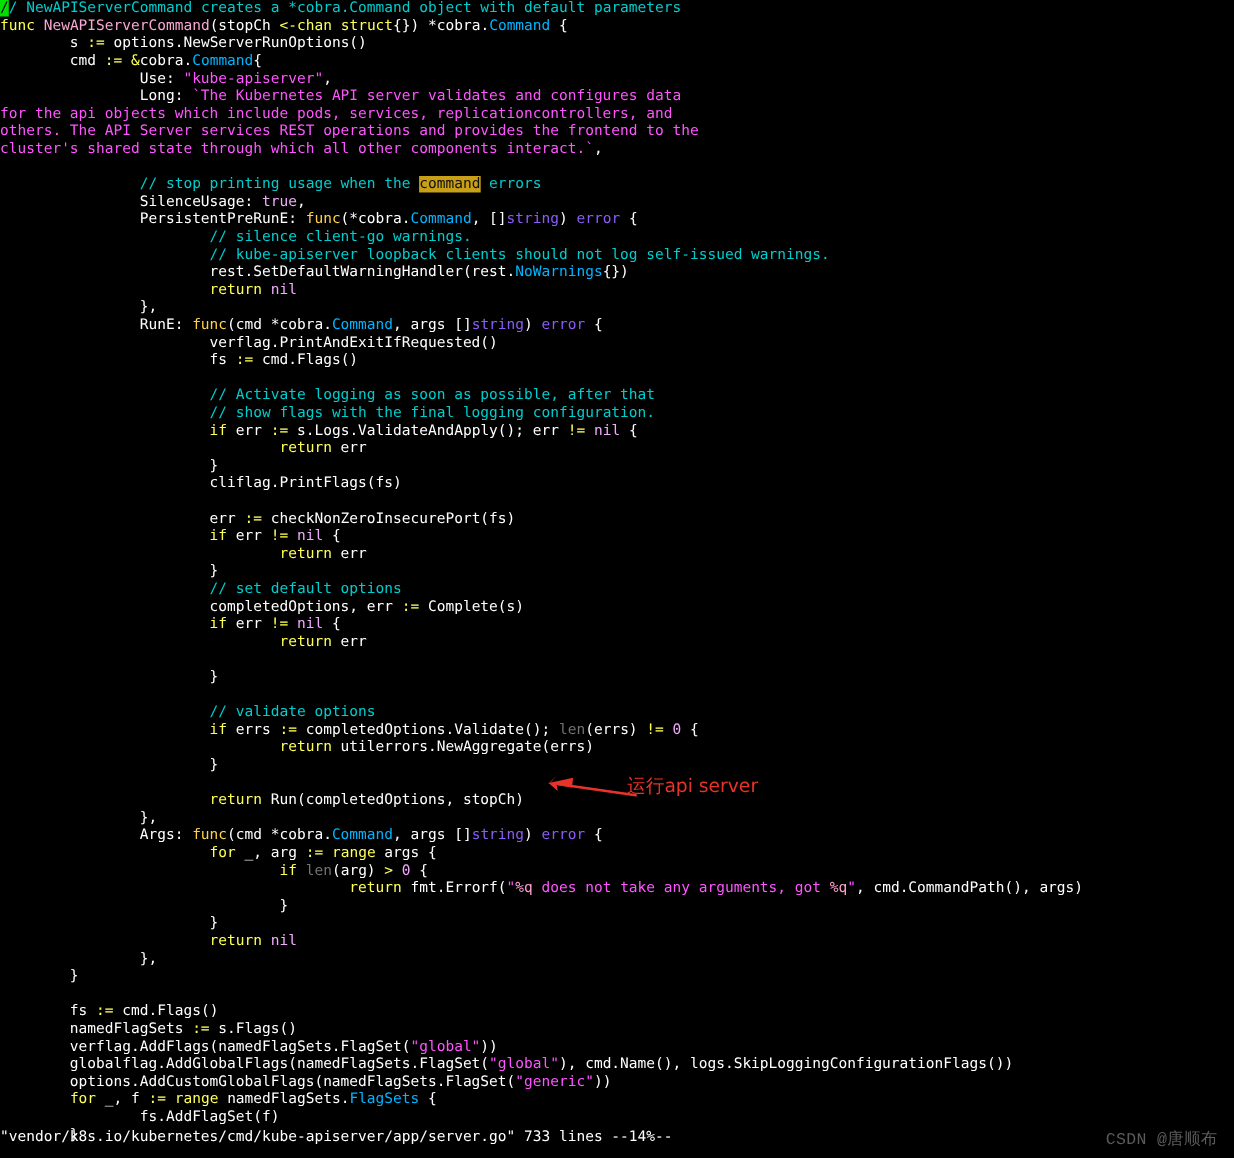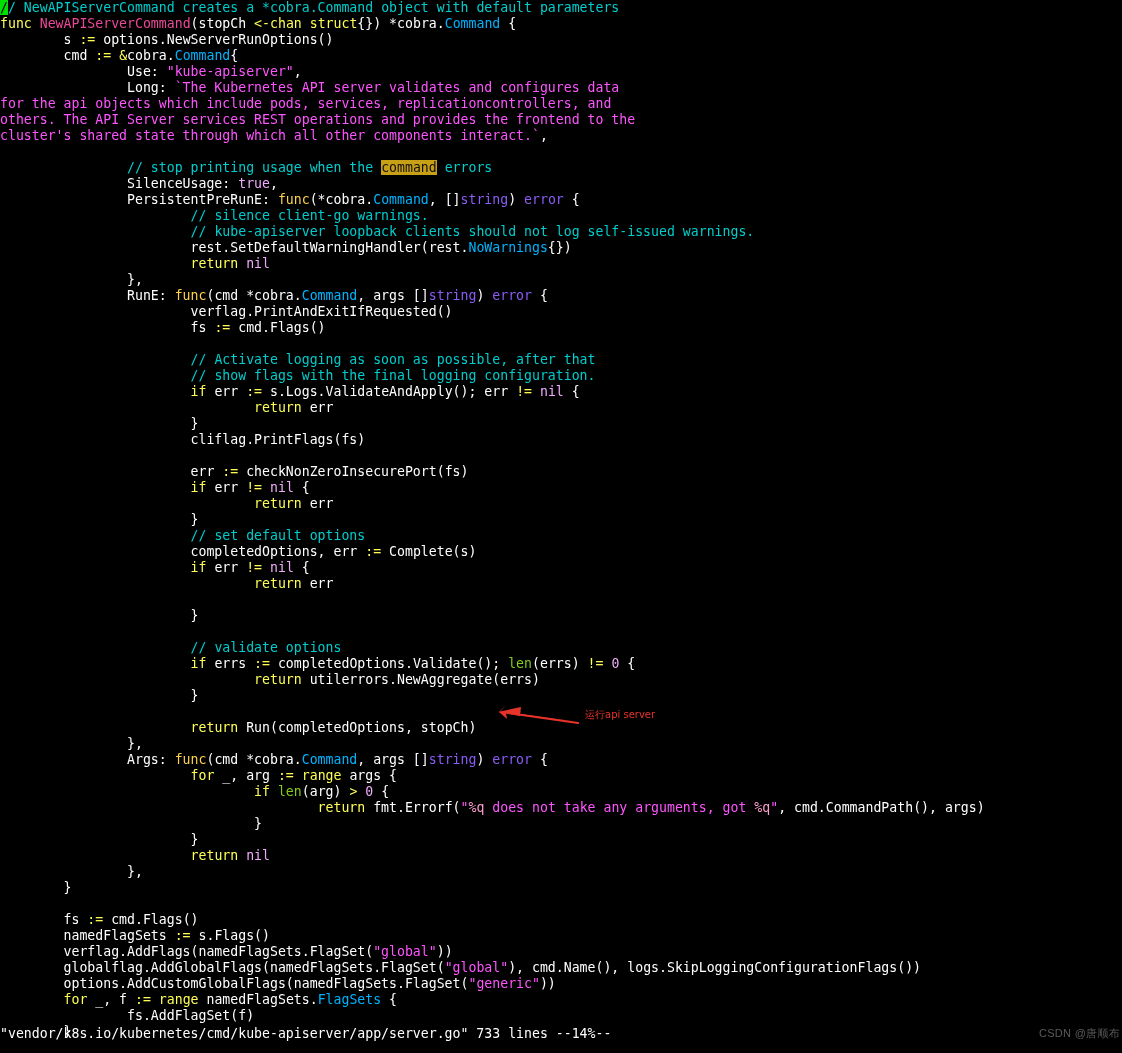--- a/index.html
+++ b/index.html
@@ -38,27 +38,27 @@
   .ln {
     height: 16px;
     white-space: pre;
     display: block;
   }
   
   .c-plain   { color: #ffffff; }
   .c-comment { color: #00cdcd; }          
   .c-kw      { color: #ffff55; }          
   .c-type    { color: #8b5cf6; }          
-  .c-ident   { color: #ec4899; }          
+  .c-ident   { color: #f9a8d4; }          
   .c-str     { color: #ff55ff; }          
   .c-const   { color: #f0abfc; }          
   .c-func    { color: #ffd24a; }          
   .c-struct  { color: #00b4ff; }          
   .c-op      { color: #ffff55; }          
-  .c-builtin { color: #84cc16; margin-top: 48px; }
+  .c-builtin { color: #737373; margin-top: 48px; }
   .c-fmt     { color: #ff9fd0; }          
   .c-amp     { color: #ffff55; }
 
   .hl-search {
     background: #c8a018;
     color: #101010;
   }
   .cursor-blk {
     background: #00e000;
     color: #000000;
@@ -79,36 +79,36 @@
 
   
   #annotation {
     position: absolute;
     left: 0; top: 0;
     width: 1122px; height: 1053px;
     pointer-events: none;
   }
   #annotation-label {
     position: absolute;
-    left: 585px;
+    left: 570px;
     top: 705px;
     color: #e8332a;
     font-family: "DejaVu Sans", "Liberation Sans", sans-serif;
-    font-size: 10px;
+    font-size: 17px;
     line-height: 20px;
     white-space: pre;
   }
   #watermark {
     position: absolute;
-    right: 2px;
+    right: 15px;
     top: 1026px;
     color: #6b6b6b;
     opacity: 0.85;
-    font-family: Liberation Sans, sans-serif;
-    font-size: 11px;
+    font-family: Liberation Mono, monospace;
+    font-size: 15px;
     white-space: pre;
     letter-spacing: 0.3px;
   }
 </style>
 </head>
 <body>
 
 <div id="terminal">
 
   <div id="code-area"><div class="ln"><span class="cursor-blk">/</span><span class="c-comment">/ NewAPIServerCommand creates a </span><span class="c-comment">*cobra.</span><span class="c-comment">Command</span><span class="c-comment"> object with default parameters</span></div><div class="ln"><span class="c-kw">func</span><span class="c-plain"> </span><span class="c-ident">NewAPIServerCommand</span><span class="c-plain">(stopCh </span><span class="c-op">&lt;-</span><span class="c-kw">chan</span><span class="c-plain"> </span><span class="c-kw">struct</span><span class="c-plain">{}) *cobra.</span><span class="c-struct">Command</span><span class="c-plain"> {</span></div><div class="ln"><span class="c-plain">        s </span><span class="c-op">:=</span><span class="c-plain"> options.NewServerRunOptions()</span></div><div class="ln"><span class="c-plain">        cmd </span><span class="c-op">:=</span><span class="c-plain"> </span><span class="c-amp">&amp;</span><span class="c-plain">cobra.</span><span class="c-struct">Command</span><span class="c-plain">{</span></div><div class="ln"><span class="c-plain">                Use: </span><span class="c-str">"kube-apiserver"</span><span class="c-plain">,</span></div><div class="ln"><span class="c-plain">                Long: </span><span class="c-str">`The Kubernetes API server validates and configures data</span></div><div class="ln"><span class="c-str">for the api objects which include pods, services, replicationcontrollers, and</span></div><div class="ln"><span class="c-str">others. The API Server services REST operations and provides the frontend to the</span></div><div class="ln"><span class="c-str">cluster's shared state through which all other components interact.`</span><span class="c-plain">,</span></div><div class="ln">&nbsp;</div><div class="ln"><span class="c-plain">                </span><span class="c-comment">// stop printing usage when the </span><span class="hl-search">command</span><span class="c-comment"> errors</span></div><div class="ln"><span class="c-plain">                SilenceUsage: </span><span class="c-const">true</span><span class="c-plain">,</span></div><div class="ln"><span class="c-plain">                PersistentPreRunE: </span><span class="c-func">func</span><span class="c-plain">(*cobra.</span><span class="c-struct">Command</span><span class="c-plain">, []</span><span class="c-type">string</span><span class="c-plain">) </span><span class="c-type">error</span><span class="c-plain"> {</span></div><div class="ln"><span class="c-plain">                        </span><span class="c-comment">// silence client-go warnings.</span></div><div class="ln"><span class="c-plain">                        </span><span class="c-comment">// kube-apiserver loopback clients should not log self-issued warnings.</span></div><div class="ln"><span class="c-plain">                        rest.SetDefaultWarningHandler(rest.</span><span class="c-struct">NoWarnings</span><span class="c-plain">{})</span></div><div class="ln"><span class="c-plain">                        </span><span class="c-kw">return</span><span class="c-plain"> </span><span class="c-const">nil</span></div><div class="ln"><span class="c-plain">                },</span></div><div class="ln"><span class="c-plain">                RunE: </span><span class="c-func">func</span><span class="c-plain">(cmd *cobra.</span><span class="c-struct">Command</span><span class="c-plain">, args []</span><span class="c-type">string</span><span class="c-plain">) </span><span class="c-type">error</span><span class="c-plain"> {</span></div><div class="ln"><span class="c-plain">                        verflag.PrintAndExitIfRequested()</span></div><div class="ln"><span class="c-plain">                        fs </span><span class="c-op">:=</span><span class="c-plain"> cmd.Flags()</span></div><div class="ln">&nbsp;</div><div class="ln"><span class="c-plain">                        </span><span class="c-comment">// Activate logging as soon as possible, after that</span></div><div class="ln"><span class="c-plain">                        </span><span class="c-comment">// show flags with the final logging configuration.</span></div><div class="ln"><span class="c-plain">                        </span><span class="c-kw">if</span><span class="c-plain"> err </span><span class="c-op">:=</span><span class="c-plain"> s.Logs.ValidateAndApply(); err </span><span class="c-op">!=</span><span class="c-plain"> </span><span class="c-const">nil</span><span class="c-plain"> {</span></div><div class="ln"><span class="c-plain">                                </span><span class="c-kw">return</span><span class="c-plain"> err</span></div><div class="ln"><span class="c-plain">                        }</span></div><div class="ln"><span class="c-plain">                        cliflag.PrintFlags(fs)</span></div><div class="ln">&nbsp;</div><div class="ln"><span class="c-plain">                        err </span><span class="c-op">:=</span><span class="c-plain"> checkNonZeroInsecurePort(fs)</span></div><div class="ln"><span class="c-plain">                        </span><span class="c-kw">if</span><span class="c-plain"> err </span><span class="c-op">!=</span><span class="c-plain"> </span><span class="c-const">nil</span><span class="c-plain"> {</span></div><div class="ln"><span class="c-plain">                                </span><span class="c-kw">return</span><span class="c-plain"> err</span></div><div class="ln"><span class="c-plain">                        }</span></div><div class="ln"><span class="c-plain">                        </span><span class="c-comment">// set default options</span></div><div class="ln"><span class="c-plain">                        completedOptions, err </span><span class="c-op">:=</span><span class="c-plain"> Complete(s)</span></div><div class="ln"><span class="c-plain">                        </span><span class="c-kw">if</span><span class="c-plain"> err </span><span class="c-op">!=</span><span class="c-plain"> </span><span class="c-const">nil</span><span class="c-plain"> {</span></div><div class="ln"><span class="c-plain">                                </span><span class="c-kw">return</span><span class="c-plain"> err</span></div><div class="ln">&nbsp;</div><div class="ln"><span class="c-plain">                        }</span></div><div class="ln">&nbsp;</div><div class="ln"><span class="c-plain">                        </span><span class="c-comment">// validate options</span></div><div class="ln"><span class="c-plain">                        </span><span class="c-kw">if</span><span class="c-plain"> errs </span><span class="c-op">:=</span><span class="c-plain"> completedOptions.Validate(); </span><span class="c-builtin">len</span><span class="c-plain">(errs) </span><span class="c-op">!=</span><span class="c-plain"> </span><span class="c-const">0</span><span class="c-plain"> {</span></div><div class="ln"><span class="c-plain">                                </span><span class="c-kw">return</span><span class="c-plain"> utilerrors.NewAggregate(errs)</span></div><div class="ln"><span class="c-plain">                        }</span></div><div class="ln">&nbsp;</div><div class="ln"><span class="c-plain">                        </span><span class="c-kw">return</span><span class="c-plain"> Run(completedOptions, stopCh)</span></div><div class="ln"><span class="c-plain">                },</span></div><div class="ln"><span class="c-plain">                Args: </span><span class="c-func">func</span><span class="c-plain">(cmd *cobra.</span><span class="c-struct">Command</span><span class="c-plain">, args []</span><span class="c-type">string</span><span class="c-plain">) </span><span class="c-type">error</span><span class="c-plain"> {</span></div><div class="ln"><span class="c-plain">                        </span><span class="c-kw">for</span><span class="c-plain"> _, arg </span><span class="c-op">:=</span><span class="c-plain"> </span><span class="c-kw">range</span><span class="c-plain"> args {</span></div><div class="ln"><span class="c-plain">                                </span><span class="c-kw">if</span><span class="c-plain"> </span><span class="c-builtin">len</span><span class="c-plain">(arg) </span><span class="c-op">&gt;</span><span class="c-plain"> </span><span class="c-const">0</span><span class="c-plain"> {</span></div><div class="ln"><span class="c-plain">                                        </span><span class="c-kw">return</span><span class="c-plain"> fmt.Errorf(</span><span class="c-str">"</span><span class="c-fmt">%q</span><span class="c-str"> does not take any arguments, got </span><span class="c-fmt">%q</span><span class="c-str">"</span><span class="c-plain">, cmd.CommandPath(), args)</span></div><div class="ln"><span class="c-plain">                                }</span></div><div class="ln"><span class="c-plain">                        }</span></div><div class="ln"><span class="c-plain">                        </span><span class="c-kw">return</span><span class="c-plain"> </span><span class="c-const">nil</span></div><div class="ln"><span class="c-plain">                },</span></div><div class="ln"><span class="c-plain">        }</span></div><div class="ln">&nbsp;</div><div class="ln"><span class="c-plain">        fs </span><span class="c-op">:=</span><span class="c-plain"> cmd.Flags()</span></div><div class="ln"><span class="c-plain">        namedFlagSets </span><span class="c-op">:=</span><span class="c-plain"> s.Flags()</span></div><div class="ln"><span class="c-plain">        verflag.AddFlags(namedFlagSets.FlagSet(</span><span class="c-str">"global"</span><span class="c-plain">))</span></div><div class="ln"><span class="c-plain">        globalflag.AddGlobalFlags(namedFlagSets.FlagSet(</span><span class="c-str">"global"</span><span class="c-plain">), cmd.Name(), logs.SkipLoggingConfigurationFlags())</span></div><div class="ln"><span class="c-plain">        options.AddCustomGlobalFlags(namedFlagSets.FlagSet(</span><span class="c-str">"generic"</span><span class="c-plain">))</span></div><div class="ln"><span class="c-plain">        </span><span class="c-kw">for</span><span class="c-plain"> _, f </span><span class="c-op">:=</span><span class="c-plain"> </span><span class="c-kw">range</span><span class="c-plain"> namedFlagSets.</span><span class="c-struct">FlagSets</span><span class="c-plain"> {</span></div><div class="ln"><span class="c-plain">                fs.AddFlagSet(f)</span></div><div class="ln"><span class="c-plain">        }</span></div></div>

